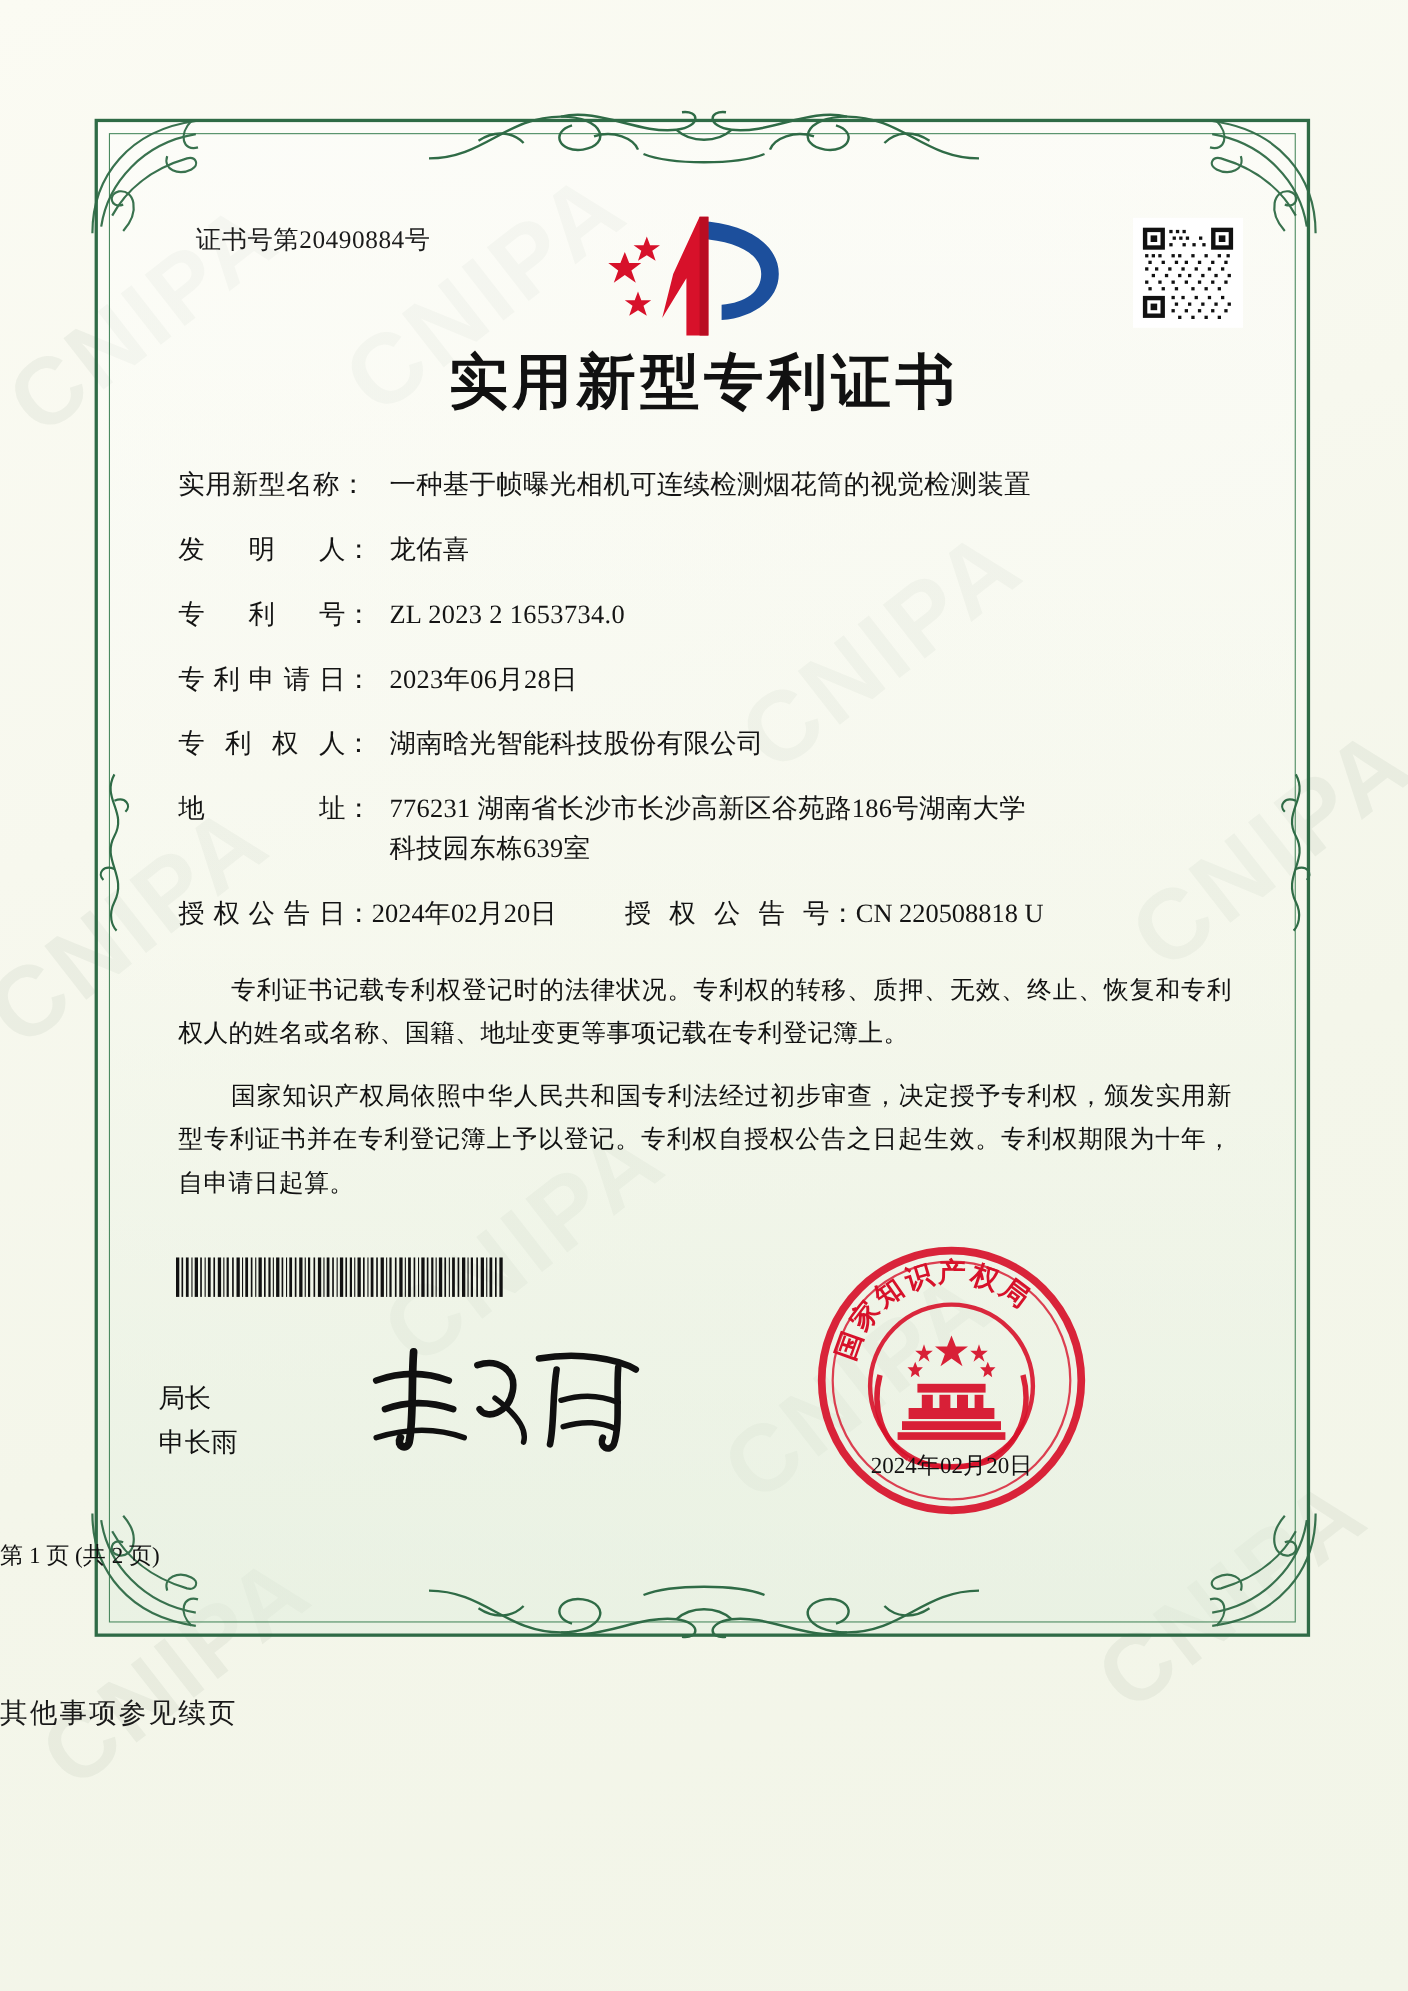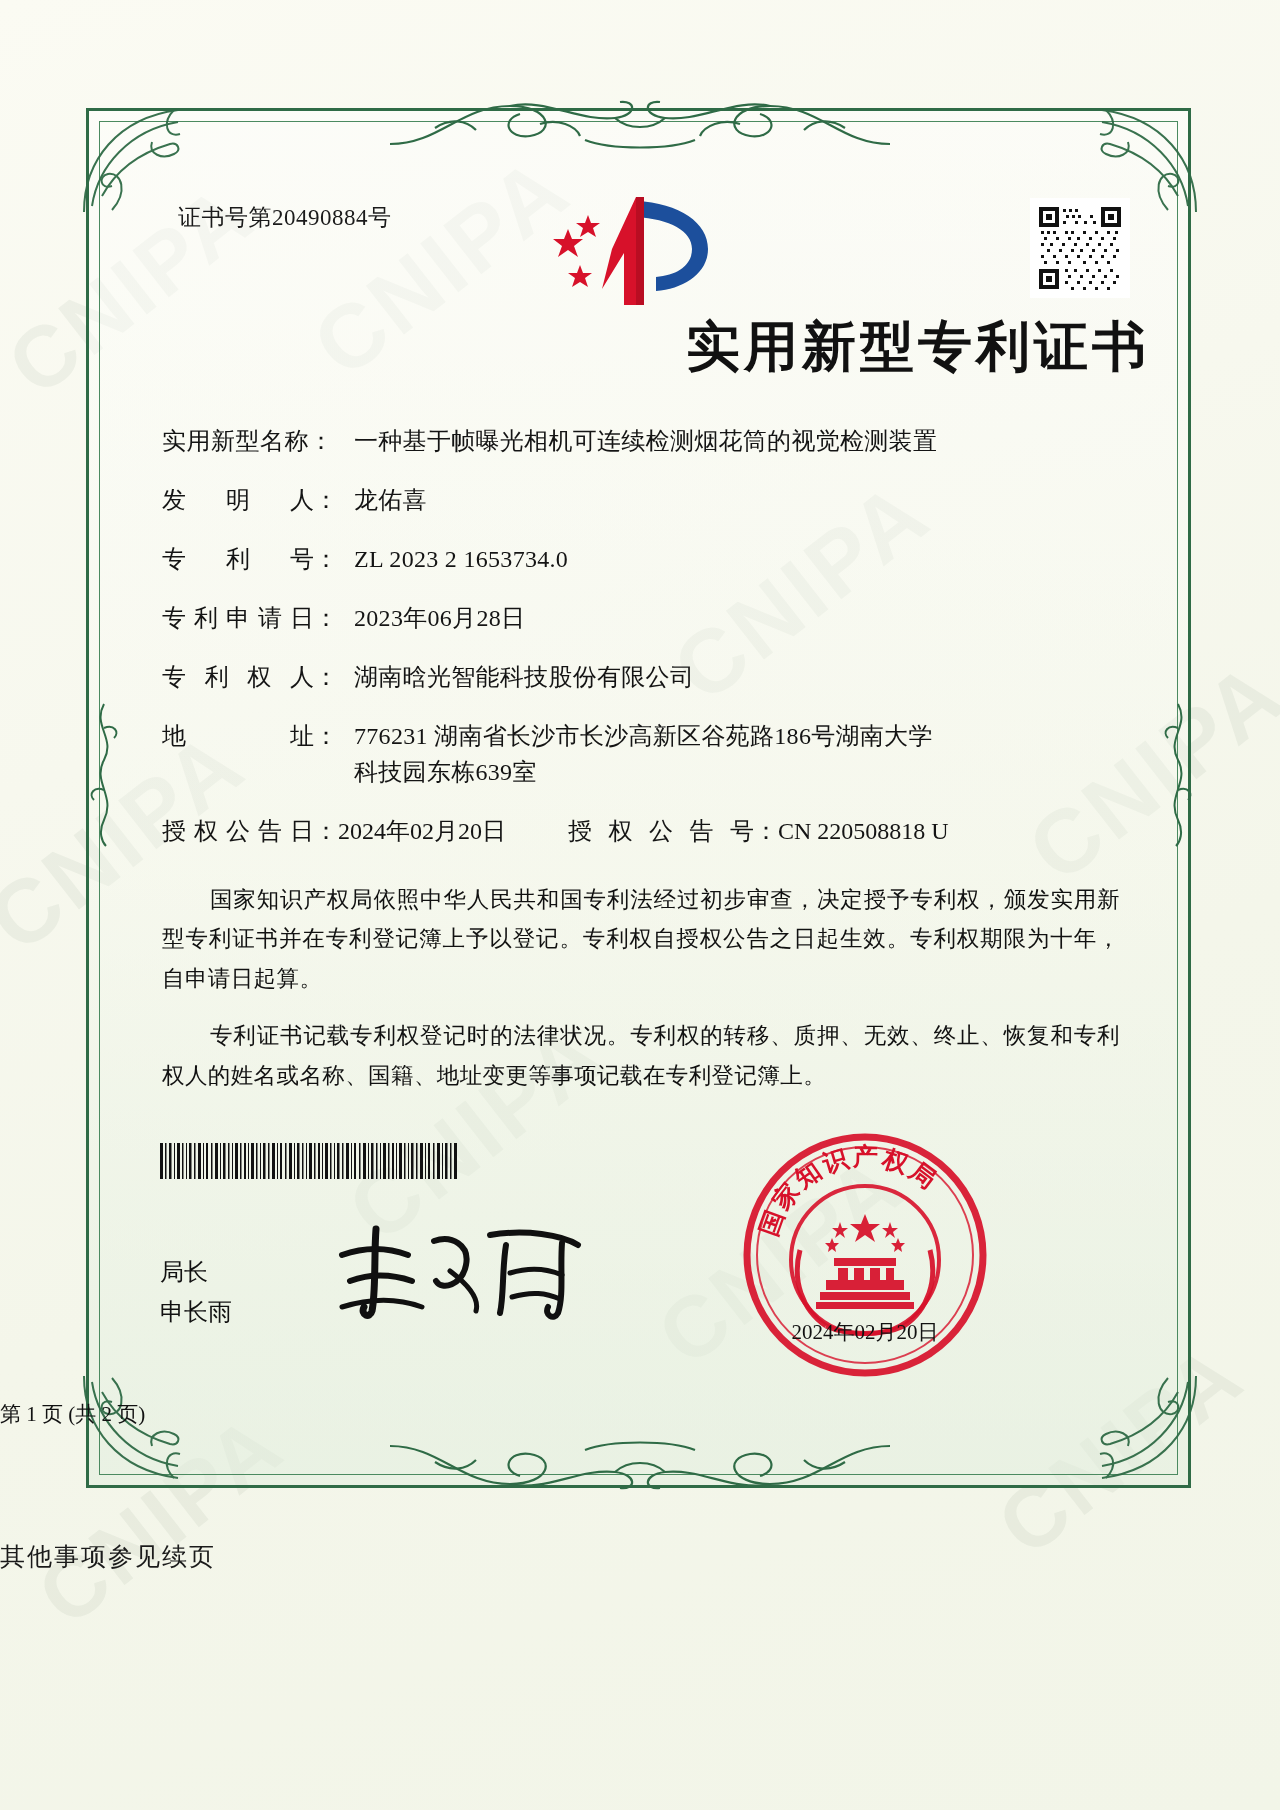--- a/index.html
+++ b/index.html
@@ -139,21 +139,21 @@
     left: 0; right: 0;
     top: 190px;
     height: 125px;
     display: flex;
     justify-content: center;
     align-items: center;
   }
 
   .title {
     margin-top: 78px;
-    text-align: right;
+    text-align: center;
     font-size: 54px;
     font-weight: 700;
     letter-spacing: 4px;
     color: #111;
     font-family: "Liberation Serif", serif;
   }
 
   .fields {
     margin-top: 42px;
     margin-left: 32px;
@@ -220,21 +220,21 @@
     position: absolute;
     left: 160px;
     top: 1143px;
     width: 300px;
     height: 36px;
   }
 
   
   .sign-block {
     position: absolute;
-    left: 160px;
+    left: 144px;
     top: 1253px;
     font-size: 24px;
     line-height: 1.65;
     color: #111;
   }
   .signature {
     position: absolute;
     left: 330px;
     top: 1215px;
     width: 260px;
@@ -564,22 +564,22 @@
             <span>公</span>
             <span>告</span>
             <span>号<span>：</span></span>
         </div>
         <div class="grant-no-val">CN 220508818 U</div>
       </div>
 
     </div>
 
     <div class="paragraphs">
+      <p>专利证书记载专利权登记时的法律状况。专利权的转移、质押、无效、终止、恢复和专利权人的姓名或名称、国籍、地址变更等事项记载在专利登记簿上。</p>
       <p>国家知识产权局依照中华人民共和国专利法经过初步审查，决定授予专利权，颁发实用新型专利证书并在专利登记簿上予以登记。专利权自授权公告之日起生效。专利权期限为十年，自申请日起算。</p>
-      <p>专利证书记载专利权登记时的法律状况。专利权的转移、质押、无效、终止、恢复和专利权人的姓名或名称、国籍、地址变更等事项记载在专利登记簿上。</p>
     </div>
 
   </div>
 
   <div class="barcode">
     <svg viewBox="0 0 300 36" width="300" height="36">
       <g fill="#111">
         <rect x="0" y="0" width="3" height="36"></rect>
           <rect x="5" y="0" width="1.5" height="36"></rect>
         <rect x="9" y="0" width="2.5" height="36"></rect>

